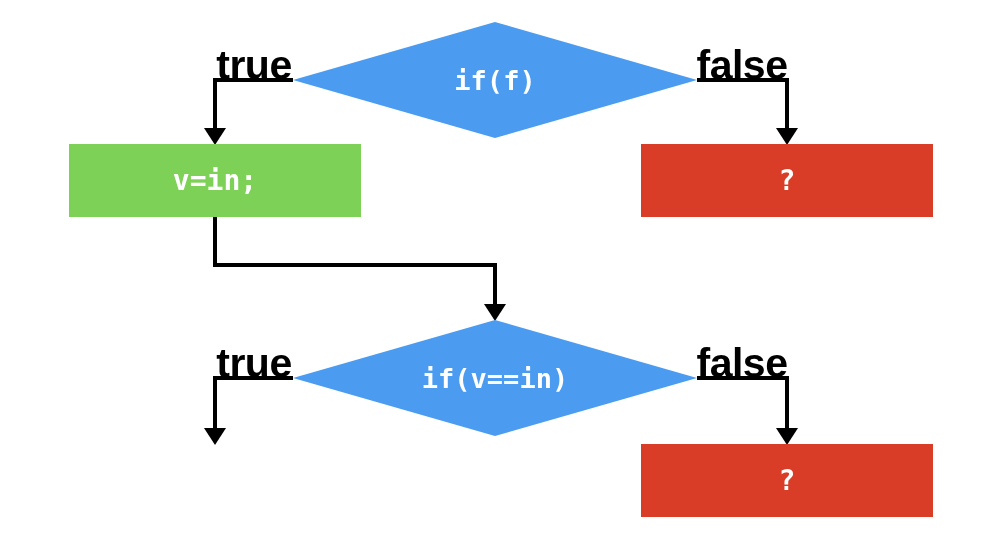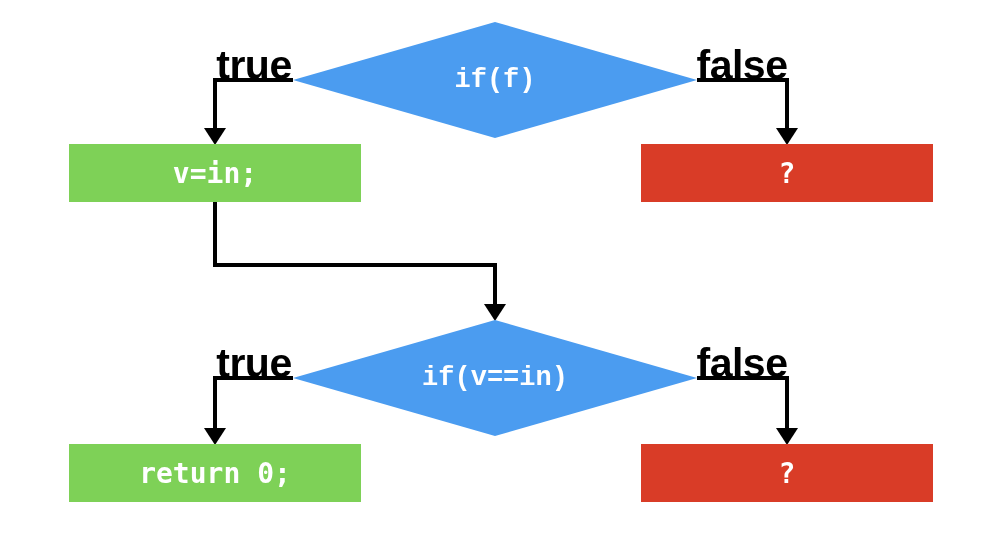--- a/index.html
+++ b/index.html
@@ -38,32 +38,32 @@
     justify-content: center;
   }
   .diamond {
     width: 404px;
     height: 116px;
     background: var(--decision-fill, #4B9CF0);
     clip-path: polygon(50% 0%, 100% 50%, 50% 100%, 0% 50%);
   }
   .box {
     width: 292px;
-    height: 58px;
+    height: 73px;
   }
   .process { background: var(--process-fill, #7ED157); }
   .error   { background: var(--error-fill, #D93C27); }
   .code {
     font-family: "DejaVu Sans Mono", "Liberation Mono", monospace;
     font-weight: bold;
     font-size: 28px;
     color: var(--node-text, #ffffff);
     white-space: pre;
   }
-  .diamond .code { font-size: 27px; font-family: Liberation Mono, monospace; }
+  .diamond .code { font-size: 27px; }
   .edge-label {
     position: absolute;
     width: 160px;
     text-align: center;
     font-weight: bold;
     font-size: 41px;
     letter-spacing: -0.5px;
     line-height: 1;
     color: var(--edge-label-text, #000000);
   }
@@ -100,23 +100,20 @@
   </div>
 
   <div class="node box error" style="left:641px; top:144px;">
     <span class="code">?</span>
   </div>
 
   <div class="node diamond" style="left:293px; top:320px;">
     <span class="code">if(v==in)</span>
   </div>
 
-  <div class="node box process" style="left:69px; top:444px;">
-    <span class="code">return 0;</span>
-  </div>
 
   <div class="node box error" style="left:641px; top:444px;">
     <span class="code">?</span>
   </div>
 
   <div class="edge-label" style="left:174px; top:45px;">true</div>
   <div class="edge-label" style="left:662px; top:45px;">false</div>
   <div class="edge-label" style="left:174px; top:343px;">true</div>
   <div class="edge-label" style="left:662px; top:343px;">false</div>
 

